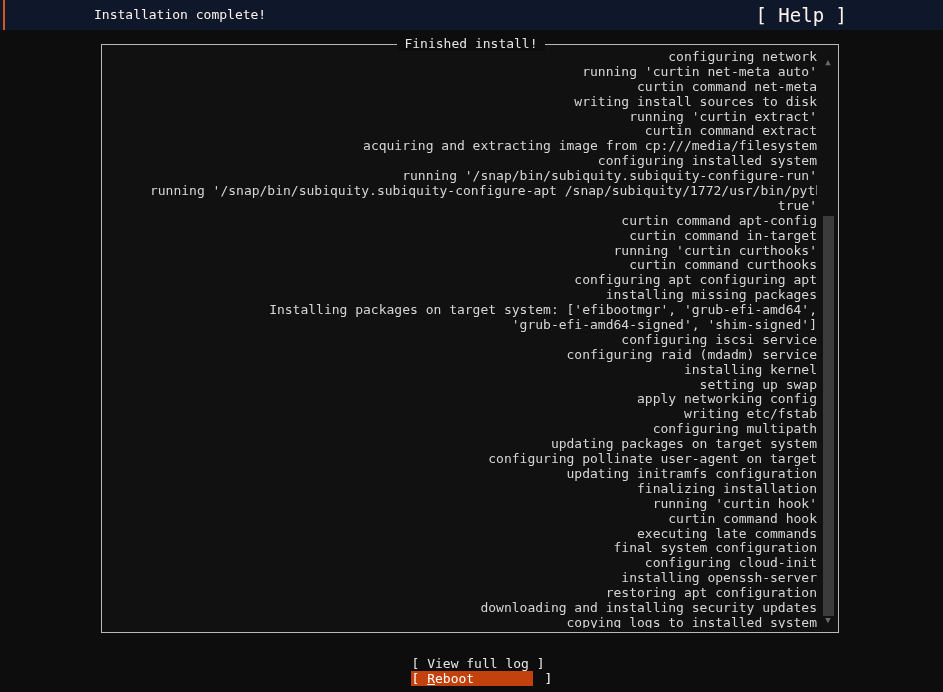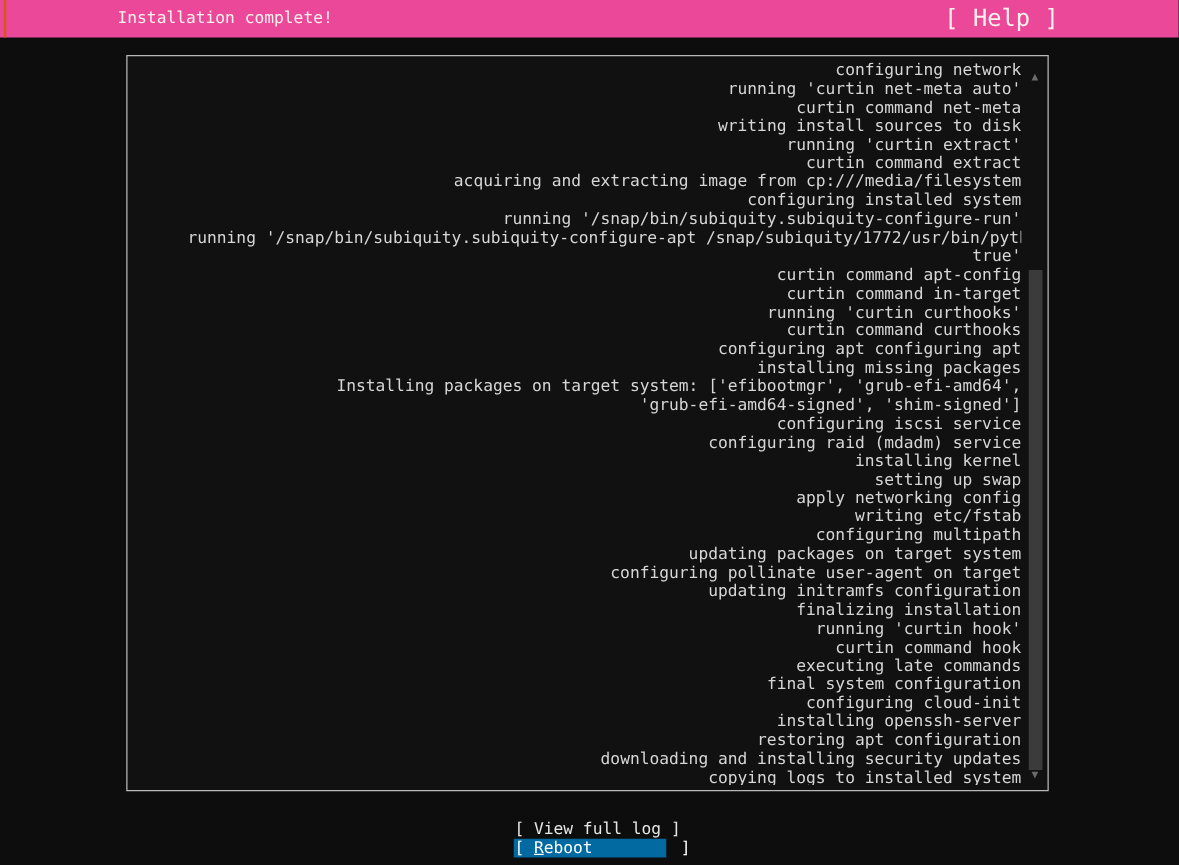--- a/index.html
+++ b/index.html
@@ -18,21 +18,21 @@
     position: relative;
     -webkit-font-smoothing: none;
   }
 
   
   #header-bar {
     position: absolute;
     left: 0; top: 0;
     width: 943px;
     height: 30px;
-    background: #ec4899;
+    background: #0f172a;
     box-sizing: border-box;
   }
   #header-bar .edge-stripe {
     position: absolute;
     left: 3px; top: 0;
     width: 2px; height: 30px;
     background: #d9561a;
   }
   #header-title {
     position: absolute;
@@ -149,39 +149,42 @@
     white-space: pre;
     font-size: 13px;
     line-height: 15px;
     color: #e6e6e6;
     cursor: pointer;
     text-align: right;
     padding-left: 1px;
     box-sizing: border-box;
   }
   .menu-button.selected {
-    background: #0369a1;
+    background: #c2410c;
     color: #ffffff;
   }
   .menu-button .accel {
     text-decoration: underline;
   }
   .btn-inner { display: inline-block; white-space: pre; }
 </style>
 </head>
 <body>
 
 <div id="header-bar">
   <div class="edge-stripe"></div>
   <div id="header-title">Installation complete!</div>
   <div id="help-button">[ Help ]</div>
 </div>
 
 <div id="log-frame">
 
+  <div id="log-frame-title">
+    <span>Finished install!</span>
+  </div>
 
   <div id="log-viewport">
     <div id="log-lines"><div class="line">    configuring network</div><div class="line">      running 'curtin net-meta auto'</div><div class="line">        curtin command net-meta</div><div class="line">  writing install sources to disk</div><div class="line">    running 'curtin extract'</div><div class="line">      curtin command extract</div><div class="line">        acquiring and extracting image from cp:///media/filesystem</div><div class="line">  configuring installed system</div><div class="line">      running '/snap/bin/subiquity.subiquity-configure-run'</div><div class="line">      running '/snap/bin/subiquity.subiquity-configure-apt /snap/subiquity/1772/usr/bin/python3</div><div class="line">true'</div><div class="line">        curtin command apt-config</div><div class="line">        curtin command in-target</div><div class="line">      running 'curtin curthooks'</div><div class="line">        curtin command curthooks</div><div class="line">          configuring apt configuring apt</div><div class="line">          installing missing packages</div><div class="line">          Installing packages on target system: ['efibootmgr', 'grub-efi-amd64',</div><div class="line">'grub-efi-amd64-signed', 'shim-signed']</div><div class="line">          configuring iscsi service</div><div class="line">          configuring raid (mdadm) service</div><div class="line">          installing kernel</div><div class="line">          setting up swap</div><div class="line">          apply networking config</div><div class="line">          writing etc/fstab</div><div class="line">          configuring multipath</div><div class="line">          updating packages on target system</div><div class="line">          configuring pollinate user-agent on target</div><div class="line">          updating initramfs configuration</div><div class="line">    finalizing installation</div><div class="line">      running 'curtin hook'</div><div class="line">        curtin command hook</div><div class="line">    executing late commands</div><div class="line">final system configuration</div><div class="line">  configuring cloud-init</div><div class="line">  installing openssh-server</div><div class="line">  restoring apt configuration</div><div class="line">downloading and installing security updates</div><div class="line">copying logs to installed system</div></div>
   </div>
 
   <div id="log-scrollbar">
     <div id="scroll-up-arrow">▲</div>
     <div id="scroll-track">
       <div id="scroll-thumb"></div>
     </div>

